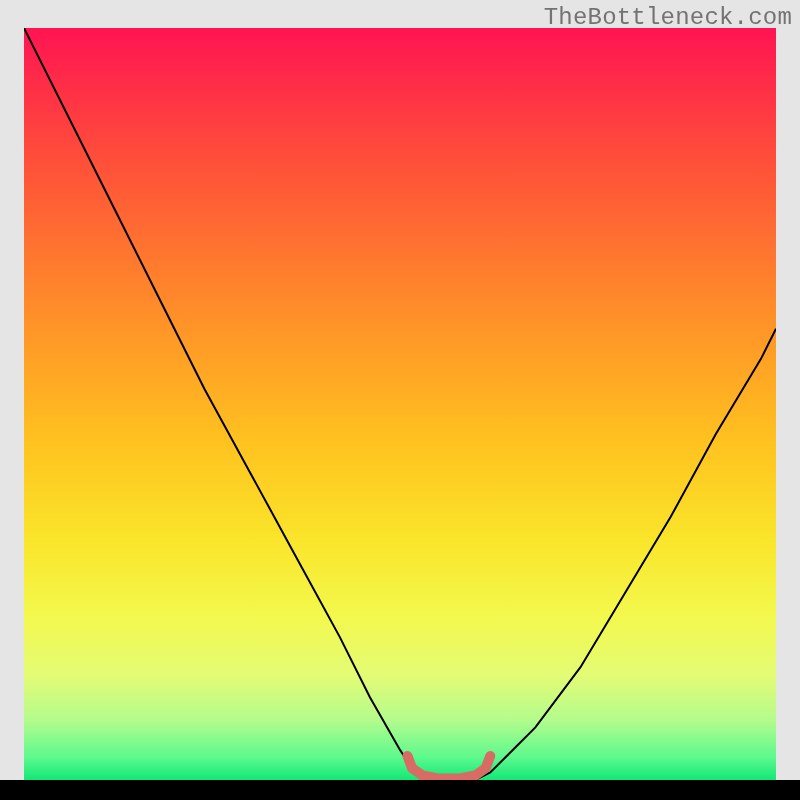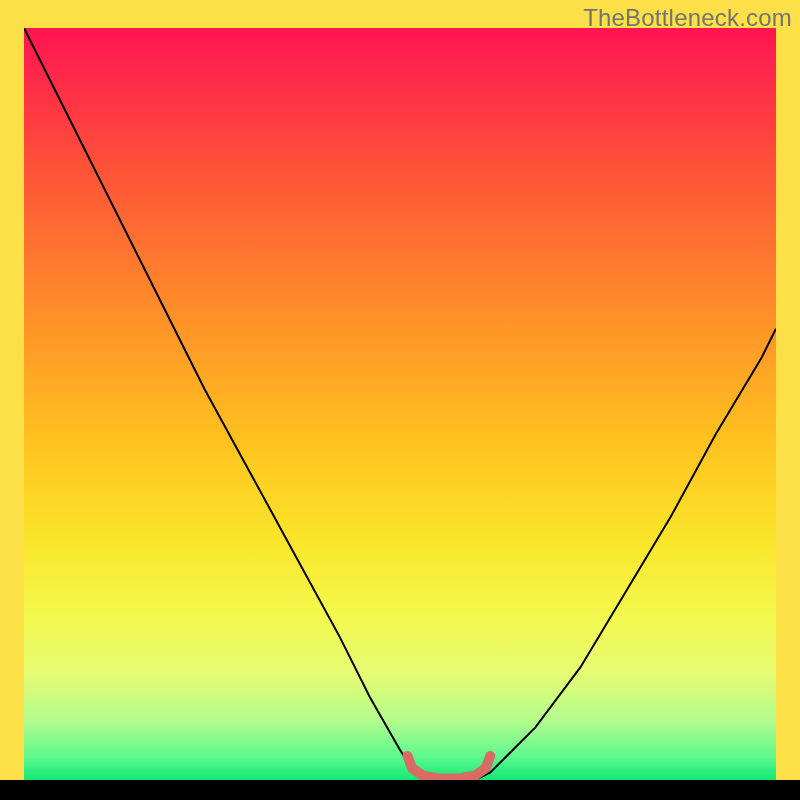--- a/index.html
+++ b/index.html
@@ -8,21 +8,22 @@
     width: 800px;
     height: 800px;
     background: #000;
     overflow: hidden;
     font-family: Arial, Helvetica, sans-serif;
   }
   .outer {
     position: relative;
     width: 800px;
     height: 780px;
-    background: #fde047;
+    background: #e5e5e5;
+    font-family: Liberation Mono, monospace;
   }
   .watermark {
     position: absolute;
     top: 4px;
     right: 8px;
     color: #737373;
     font-size: 24px;
     font-weight: 400;
     letter-spacing: 0.2px;
     z-index: 20;

